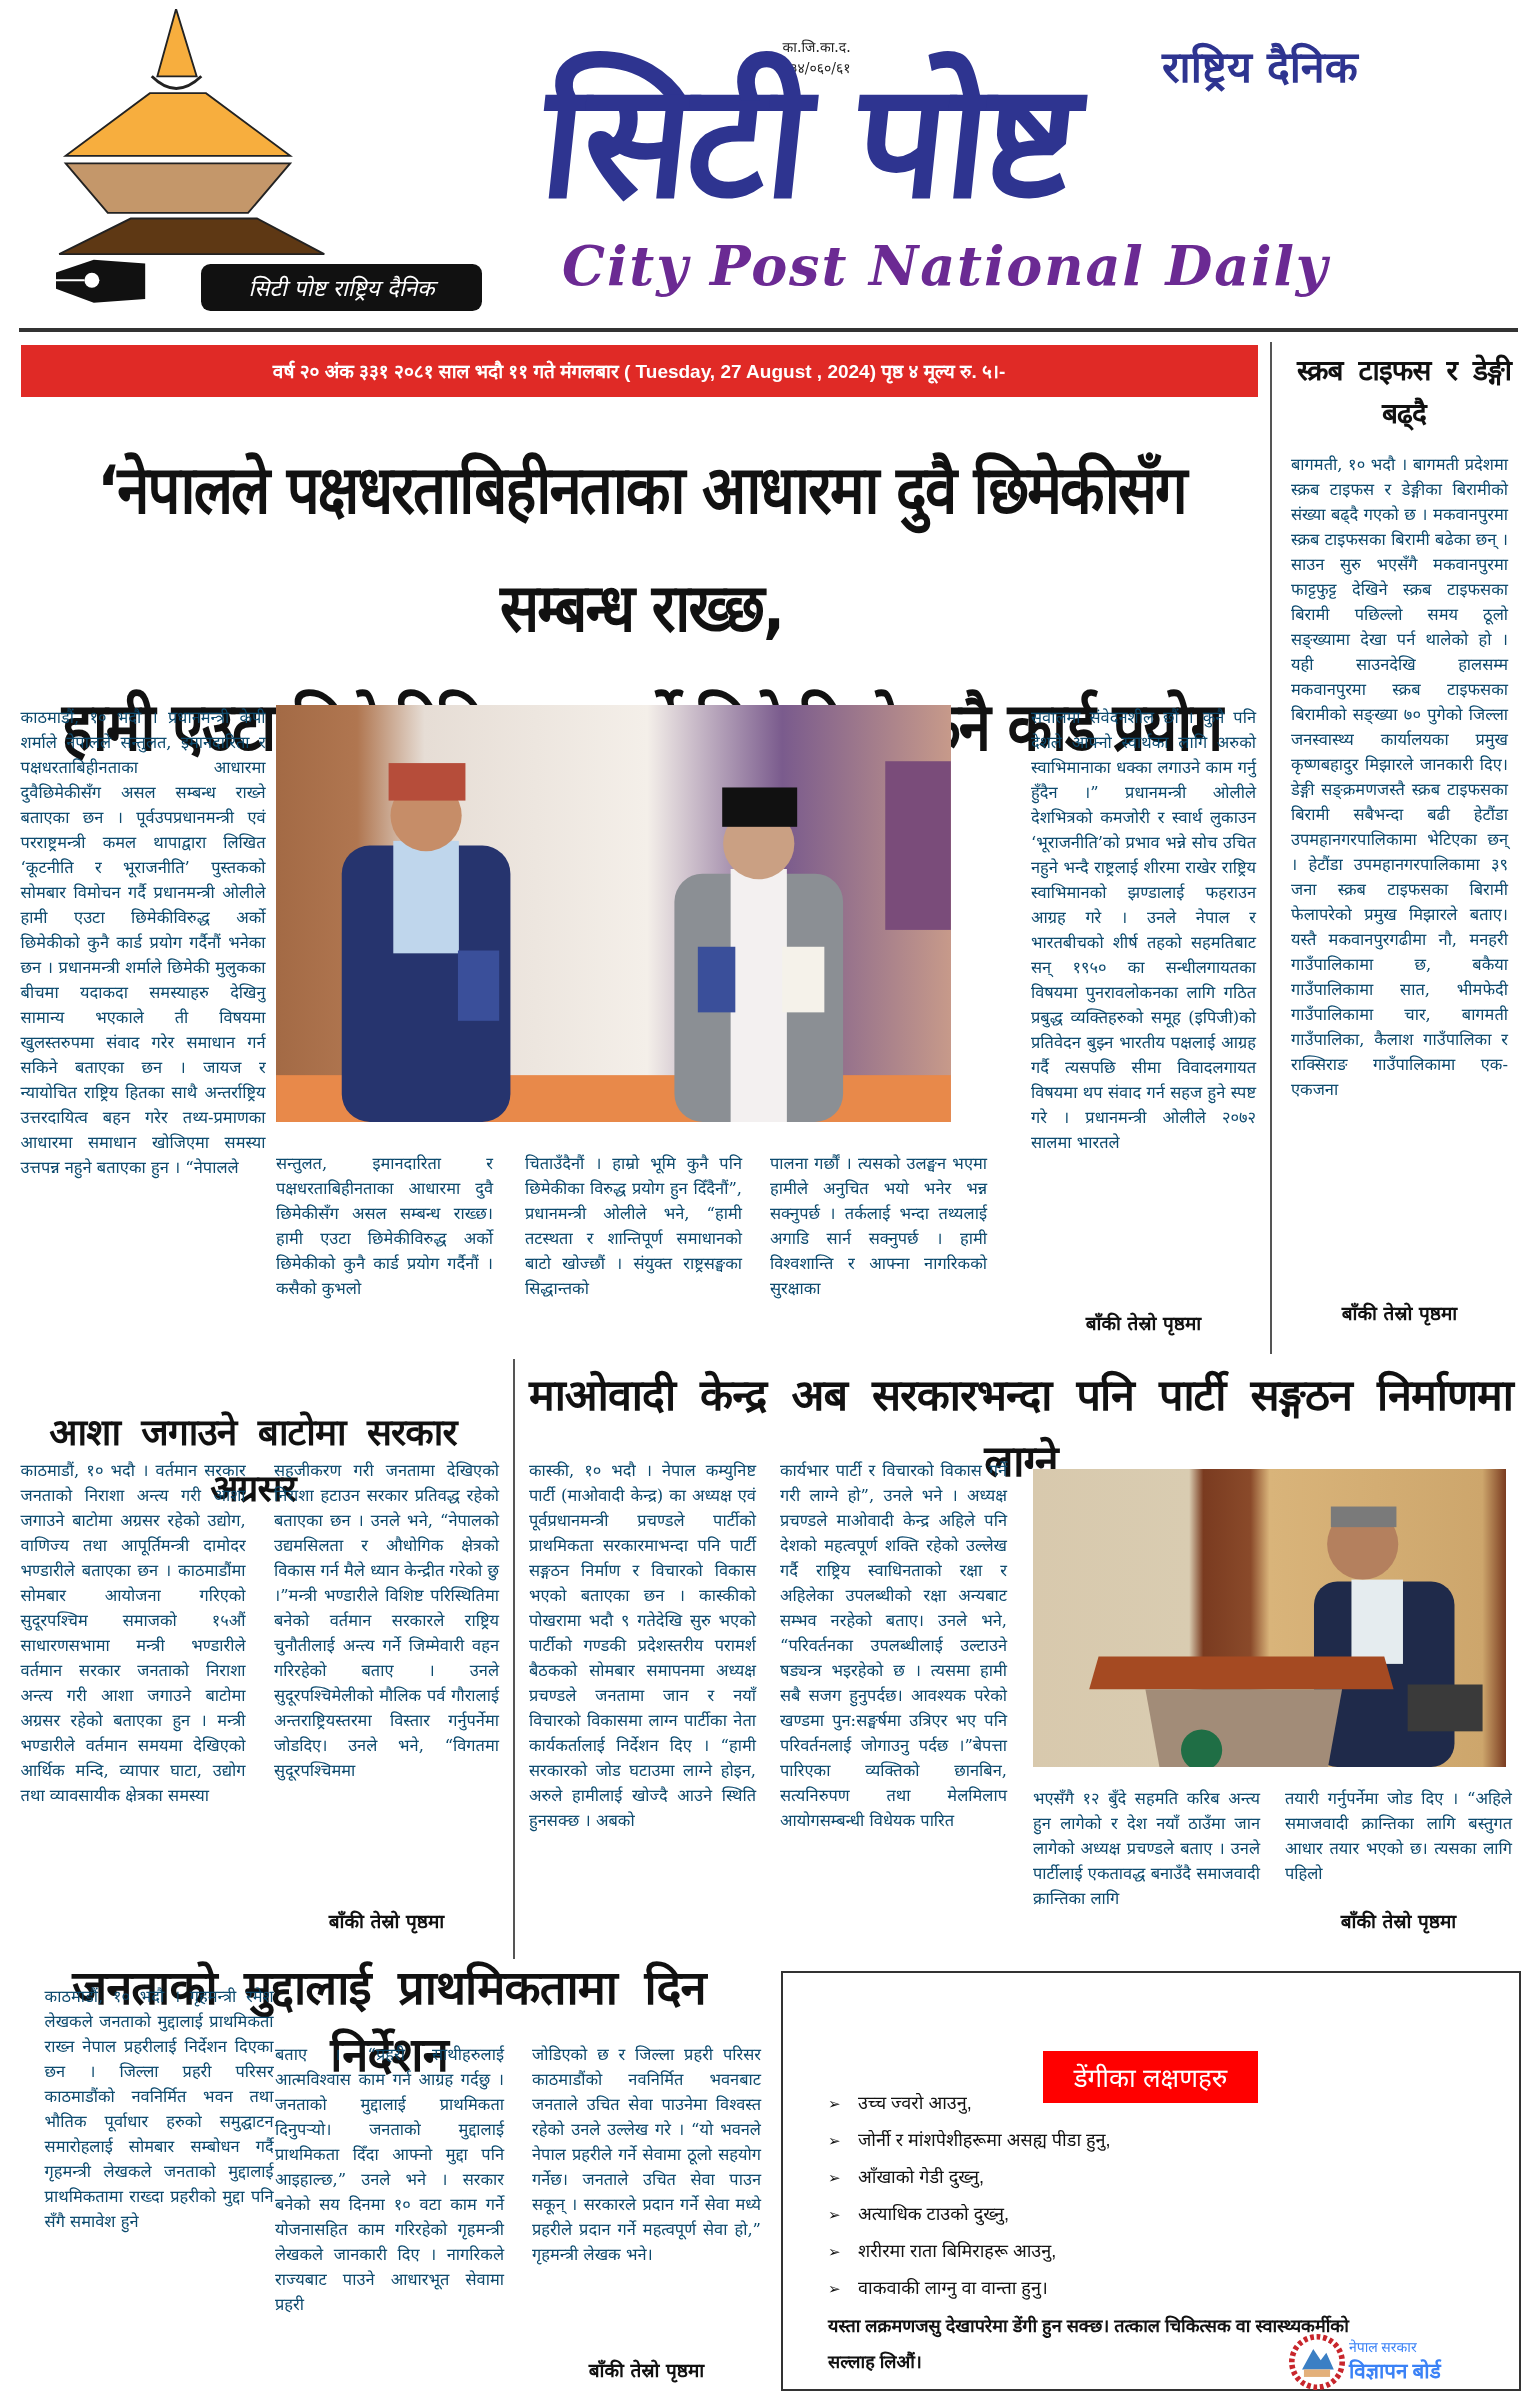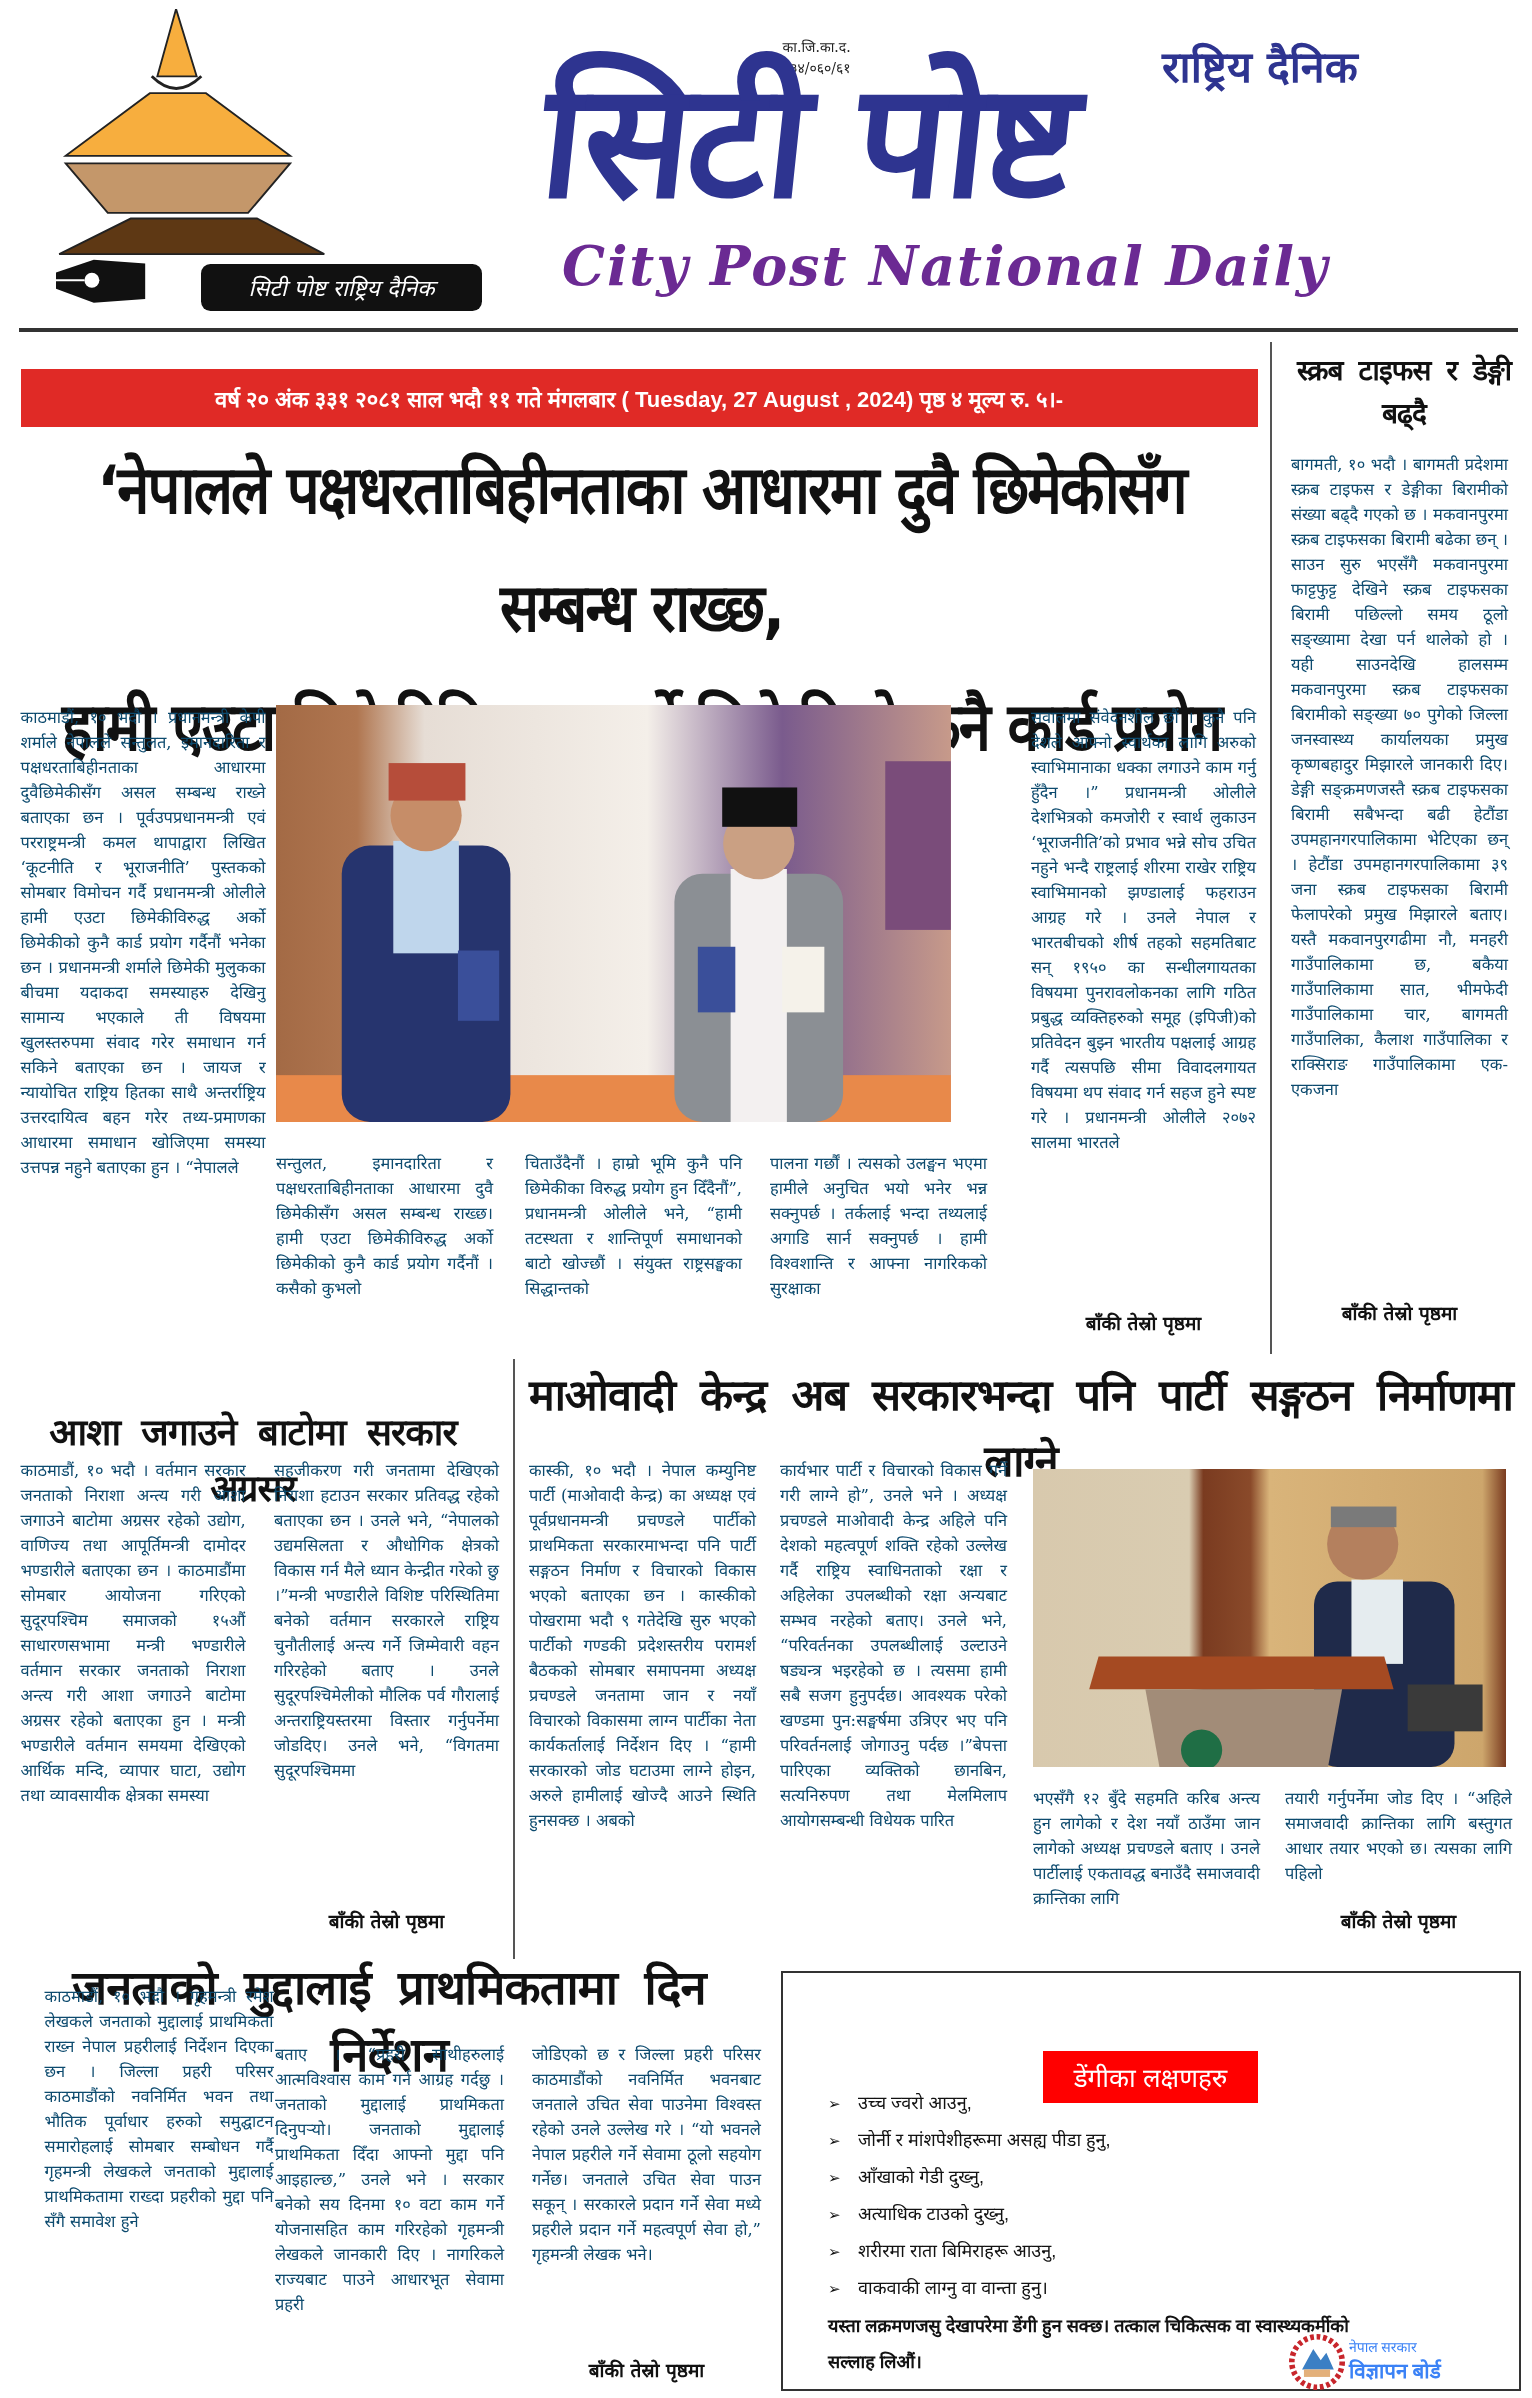--- a/index.html
+++ b/index.html
@@ -11,21 +11,21 @@
   
   .logo-wrap { left: 56px; top: 9.4px; width: 459px; height: 304px; }
   .logo-caption { position: absolute; left: 145px; top: 255px; width: 281px; height: 47px; background: #111; border-radius: 9.4px; color: #fff; font-size: 22.5px; display: flex; align-items: center; justify-content: center; font-family: "DejaVu Serif", serif; font-style: italic; }
   .reg { left: 778px; top: 37px; font-size: 14px; line-height: 20.6px; color: #222; font-family: "DejaVu Serif", serif; text-align: right; }
   .title-np { left: 543px; top: 52px; font-size: 159px; font-weight: 900; color: #2e3490; font-family: "DejaVu Sans", sans-serif; letter-spacing: -3.7px; line-height: 178px; transform: skewX(-6deg); }
   .subtitle-np { left: 1162px; top: 36px; font-size: 43px; font-weight: bold; color: #2e3490; font-family: "DejaVu Sans", sans-serif; }
   .title-en { left: 562px; top: 234px; font-size: 54px; font-weight: bold; font-style: italic; color: #6b2a93; font-family: "DejaVu Serif", serif; letter-spacing: 1.9px; }
   .mast-rule { left: 19px; top: 328px; width: 1499px; height: 3.7px; background: #333; }
 
   
-  .datebar { left: 20.6px; top: 345px; width: 1237px; height: 58px; background: #e02a26; color: #fff; font-size: 22px; font-weight: bold; display: flex; align-items: center; justify-content: center; font-family: "Liberation Sans", sans-serif; margin-top: 24px; }
+  .datebar { left: 20.6px; top: 345px; width: 1237px; height: 52px; background: #e02a26; color: #fff; font-size: 19px; font-weight: bold; display: flex; align-items: center; justify-content: center; font-family: "Liberation Sans", sans-serif; }
 
   
   .vrule { width: 1.9px; background: #555; }
 
   
   .hl-main { left: 28px; top: 431px; width: 1227px; font-size: 58px; font-weight: 900; line-height: 103px; text-align: center; font-family: "DejaVu Sans", sans-serif; letter-spacing: -1.9px; transform: scaleY(1.15); transform-origin: top; }
   .hl { font-weight: 900; font-family: Liberation Mono, monospace; letter-spacing: -0.9px; }
 
   .body-text { font-family: "DejaVu Serif", serif; font-size: 16.4px; line-height: 25px; text-align: justify; color: #0c4a6e; }
   .continued { font-family: "DejaVu Sans", sans-serif; font-size: 19px; font-weight: bold; text-align: center; }

